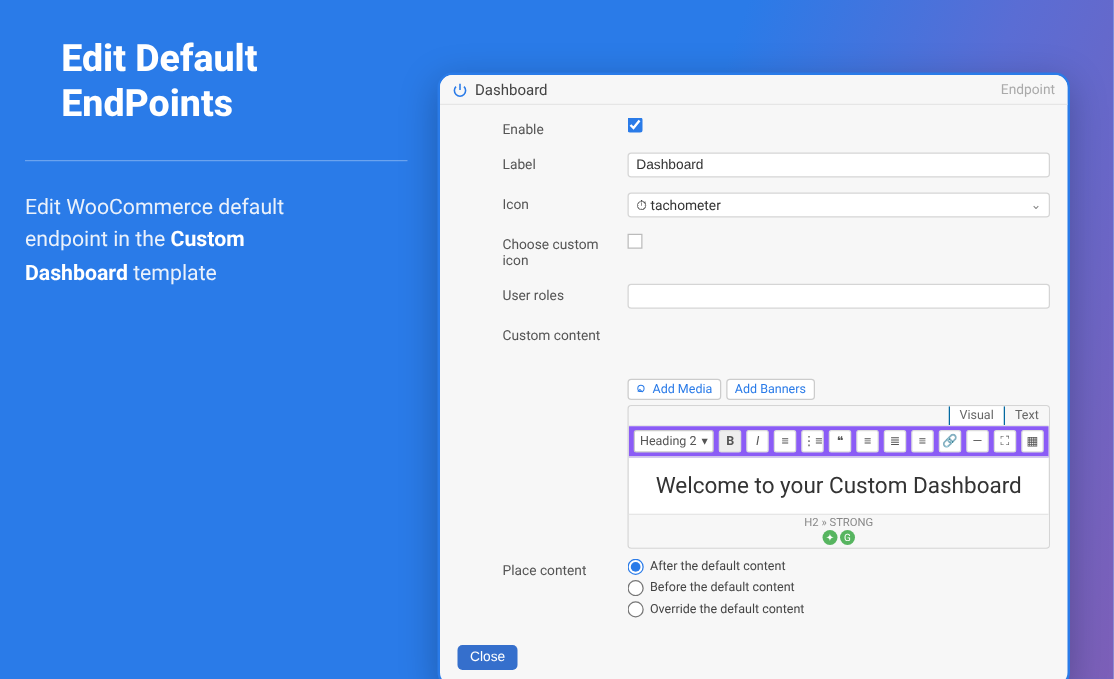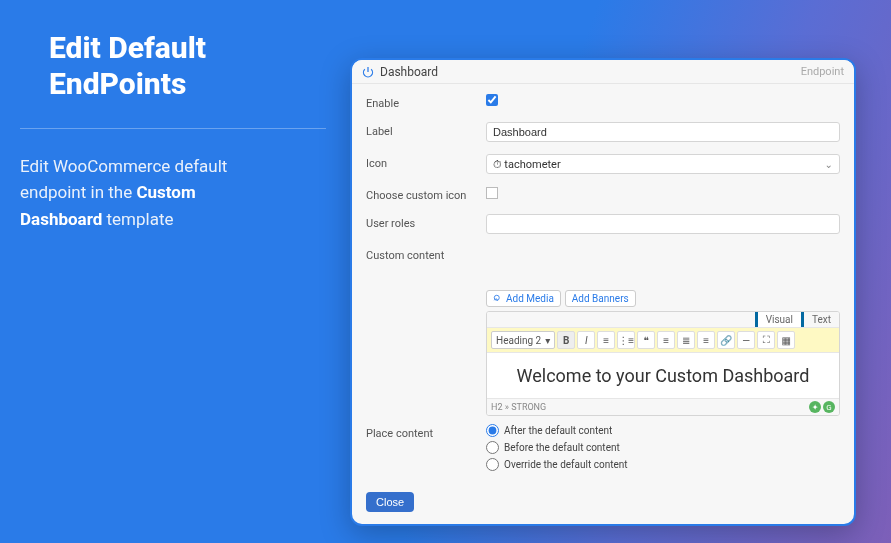--- a/index.html
+++ b/index.html
@@ -58,21 +58,21 @@
 .power { color: #2a7be8; margin-right: 6px; display: inline-flex; }
 .dlg-head-title { flex: 1; }
 .dlg-head-right { color: #aaa; font-size: 11px; }
 .dlg-body { padding: 10px 14px 10px 14px; }
 .field {
   display: flex;
   margin-bottom: 12px;
   font-size: 11px;
   color: #555;
 }
-.fld-label { width: 120px; padding-top: 3px; }
+.fld-label { width: 100px; padding-top: 3px; margin-left: 36px; }
 .fld-ctrl { flex: 1; }
 .hint { font-size: 9px; font-style: italic; color: #aaa; margin-top: 2px; }
 input[type=text], .select-ctrl, .input-ctrl {
   width: 100%;
   height: 20px;
   border: 1px solid #d5d5d5;
   border-radius: 3px;
   background: #fff;
   font-size: 11px;
   padding: 0 6px;
@@ -90,27 +90,27 @@
   font-size: 10px;
   color: #2a7be8;
   padding: 2px 6px;
   display: inline-flex;
   align-items: center;
   gap: 3px;
   cursor: pointer;
 }
 .editor-box { border: 1px solid #d5d5d5; border-radius: 3px; background: #fff; overflow: hidden; }
 .ed-tabs { display: flex; justify-content: flex-end; border-bottom: 1px solid #e6e6e6; background: #f7f7f7; }
-.ed-tab { font-size: 10px; padding: 2px 8px; color: #666; border-left: 3px solid #0369a1; cursor: pointer; }
+.ed-tab { font-size: 10px; padding: 2px 8px; color: #666; border-left: 1px solid #0369a1; cursor: pointer; }
 .ed-tab.active { background: #fff; }
-.toolbar { display: flex; flex-wrap: wrap; padding: 3px 4px; background: #fef9c3; border-bottom: 1px solid #e6e6e6; gap: 2px; }
+.toolbar { display: flex; flex-wrap: wrap; padding: 3px 4px; background: #8b5cf6; border-bottom: 1px solid #e6e6e6; gap: 2px; justify-content: space-between; }
 .tb-sel { height: 18px; font-size: 10px; border: 1px solid #ccc; background: #fff; padding: 0 4px; border-radius: 2px; display: flex; align-items: center; gap: 4px; }
 .tb-btn { width: 18px; height: 18px; border: 1px solid #ddd; background: #fff; border-radius: 2px; display: inline-flex; align-items: center; justify-content: center; font-size: 10px; color: #555; cursor: pointer; }
 .ed-content { height: 45px; display: flex; align-items: center; justify-content: center; font-size: 18px; font-weight: 400; color: #333; }
-.ed-foot { display: flex; align-items: center; justify-content: space-between; border-top: 1px solid #e6e6e6; background: #f7f7f7; padding: 2px 4px; }
+.ed-foot { display: flex; align-items: center; justify-content: space-between; border-top: 1px solid #e6e6e6; background: #f7f7f7; padding: 2px 4px; flex-direction: column; }
 .ed-path { font-size: 9px; color: #888; }
 .ed-badges { display: flex; gap: 2px; }
 .badge { width: 12px; height: 12px; border-radius: 50%; background: #57b560; display: inline-flex; align-items: center; justify-content: center; color: #fff; font-size: 8px; }
 .badge.b2 { background: #57b560; }
 .radio-row { display: flex; align-items: center; font-size: 10px; color: #444; margin-bottom: 4px; gap: 5px; }
 .radio-row input { accent-color: #2a7be8; }
 .dlg-foot { padding: 6px 14px 12px 14px; }
 .close-btn { background: #356fcc; color: #fff; border: none; border-radius: 4px; padding: 4px 10px; font-size: 11px; cursor: pointer; }
 .tiny-icon { width: 10px; height: 10px; display: inline-block; }
 </style>

